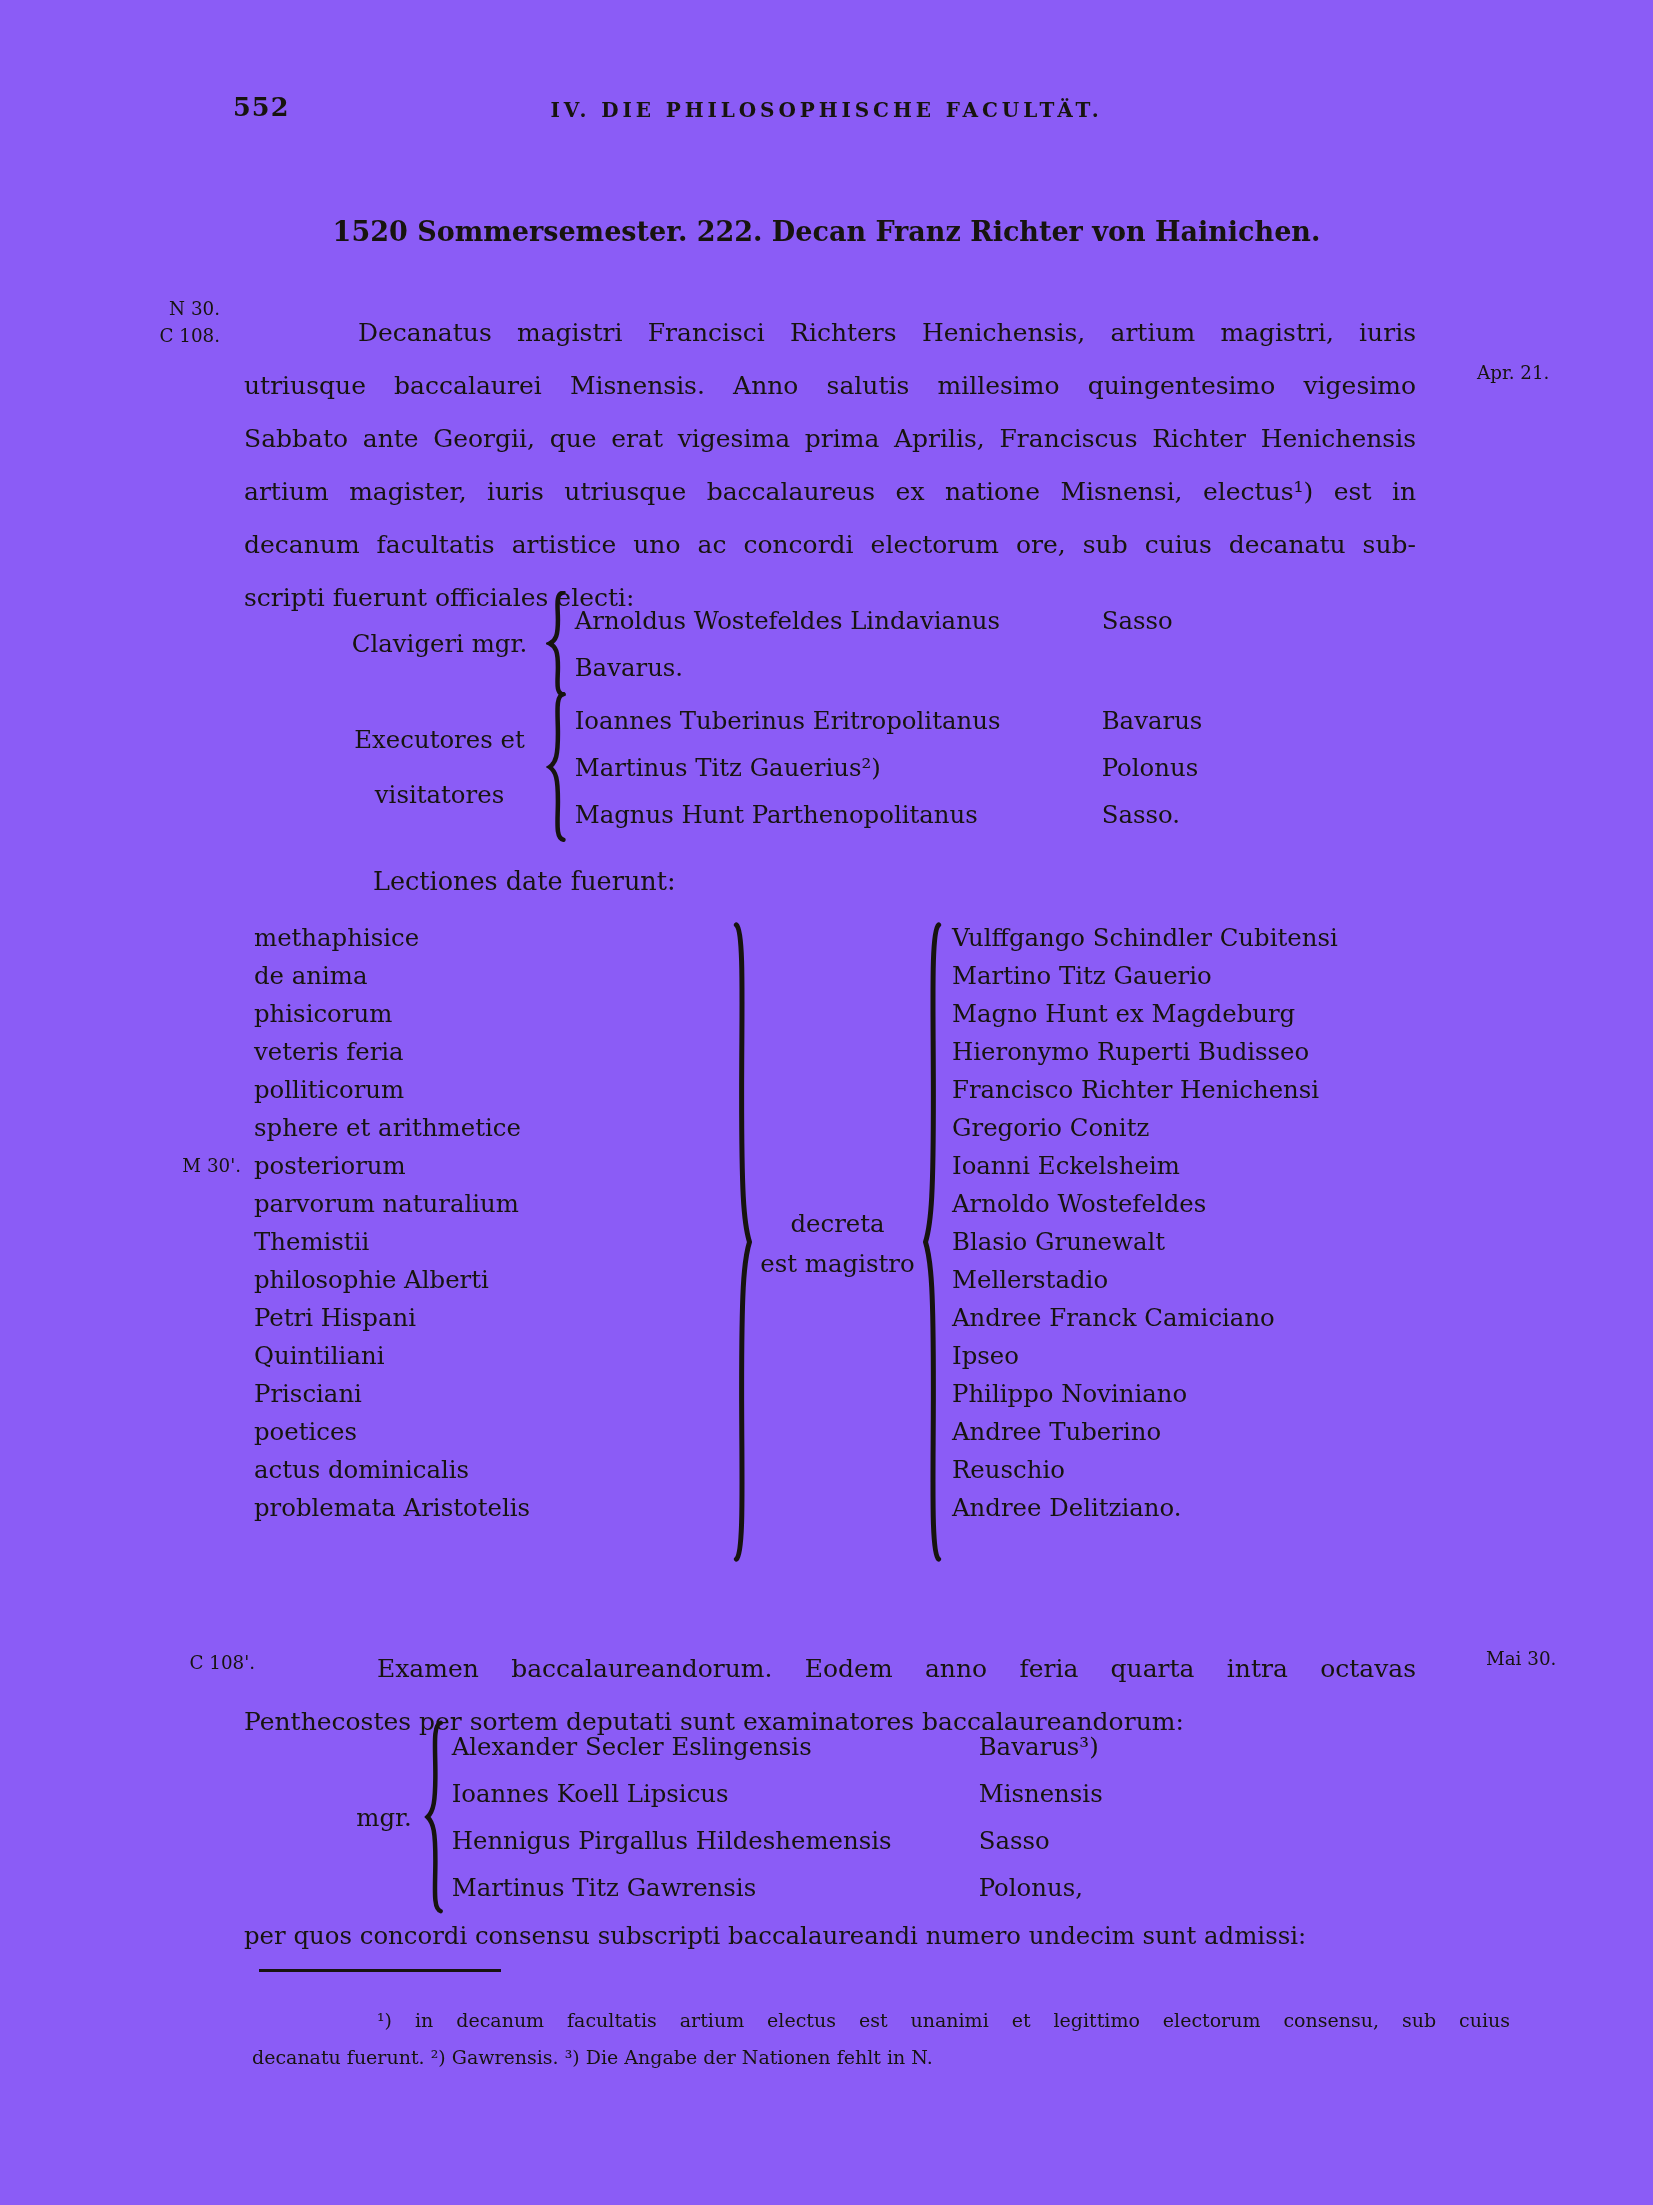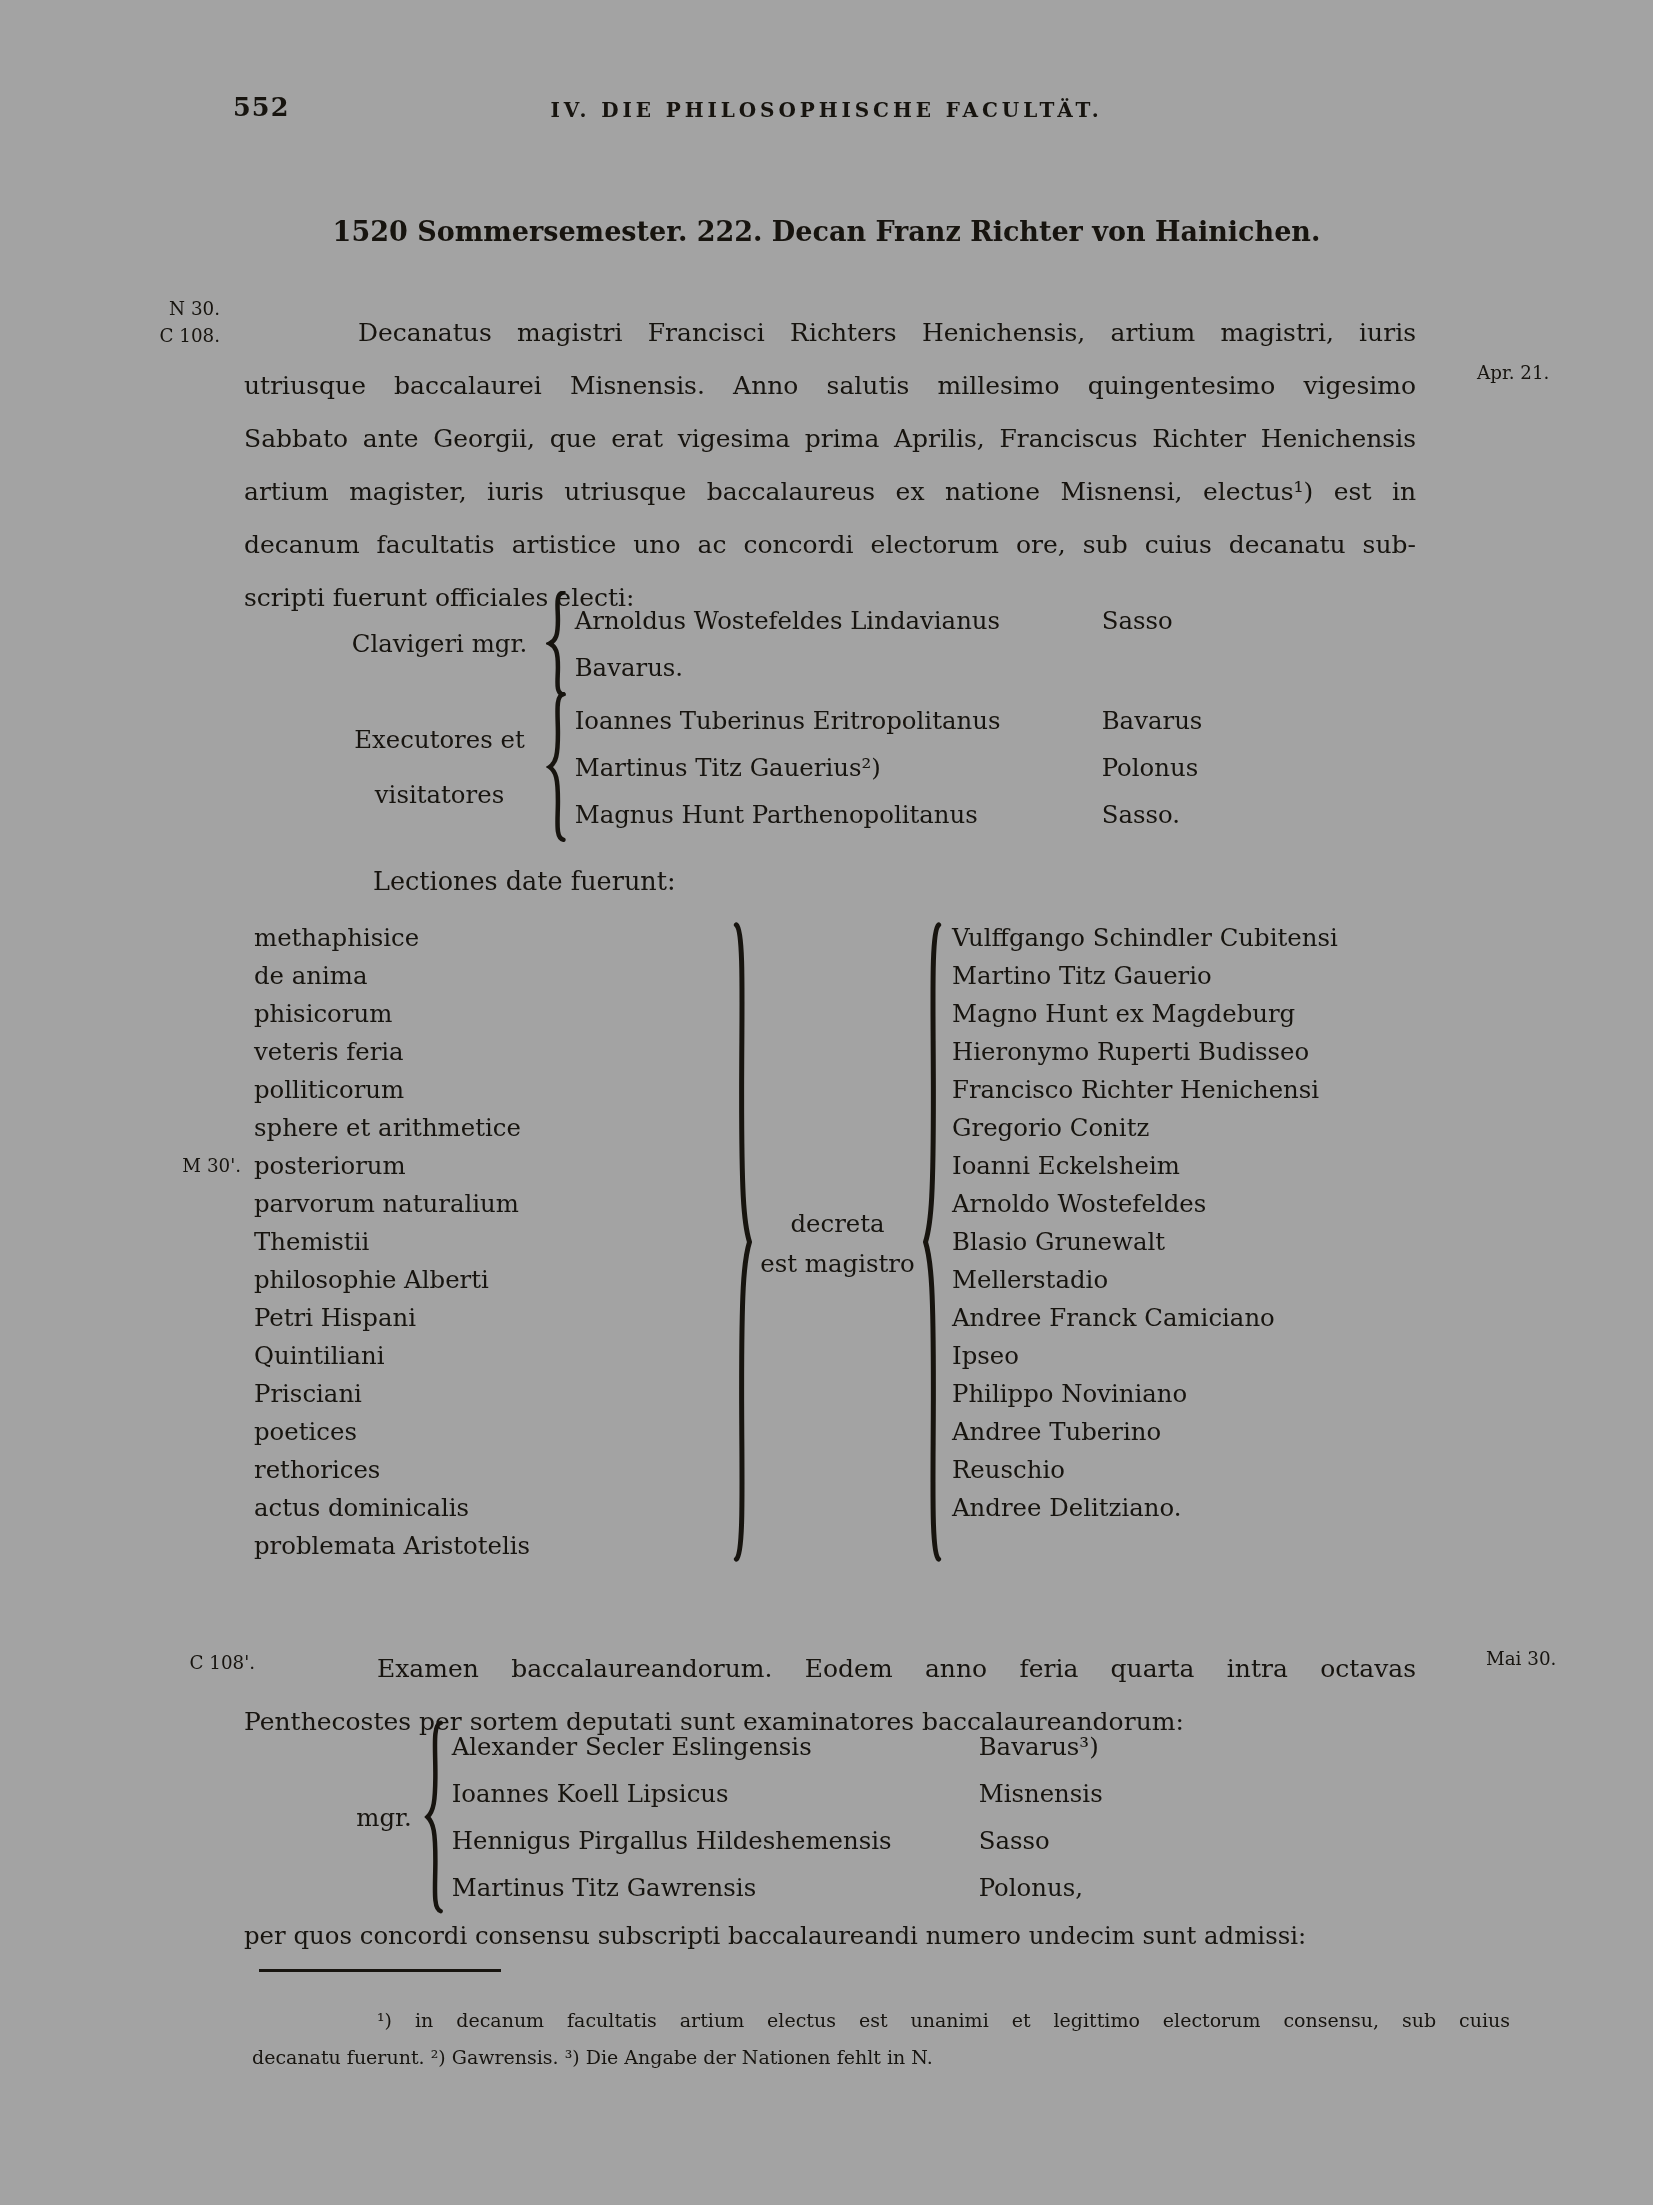--- a/index.html
+++ b/index.html
@@ -1,19 +1,19 @@
 <!DOCTYPE html>
 <html style="font-size:9px"><head>
 <meta charset="utf-8">
 <style>
   html,body{margin:0;padding:0;background:#e8e6e0;}
   .page{
     position:relative;
     width:1653px;height:2205px;
-    background:#a3a3a3;
+    background:#8b5cf6;
     color:#17140f;
     font-family:"DejaVu Serif", serif;
     overflow:hidden;
   }
   .abs{position:absolute;}
   
   .page-number{left:233px;top:92px;font-size:25.5px;font-weight:700;letter-spacing:1.1px;}
   .running-header{left:0;right:0;top:98px;text-align:center;font-size:20px;font-weight:700;letter-spacing:3.9px;}
   .section-heading{left:0;right:0;top:216px;text-align:center;font-size:27px;font-weight:700;}
   
@@ -126,21 +126,20 @@
       <div>polliticorum</div>
       <div>sphere et arithmetice</div>
       <div>posteriorum</div>
       <div>parvorum naturalium</div>
       <div>Themistii</div>
       <div>philosophie Alberti</div>
       <div>Petri Hispani</div>
       <div>Quintiliani</div>
       <div>Prisciani</div>
       <div>poetices</div>
-      <div>rethorices</div>
       <div>actus dominicalis</div>
       <div>problemata Aristotelis</div>
     </div>
     <svg class="brace bracesvg" width="21" height="654" viewBox="0 0 24 200" preserveAspectRatio="none" style="margin-top:-4.4px;">
       <path d="M5,3 C14,5 11,28 11,55 C11,84 13,94 20,100 C13,106 11,116 11,145 C11,172 14,195 5,197" fill="none" stroke="#17140f" stroke-width="5" vector-effect="non-scaling-stroke" stroke-linecap="round"></path>
     </svg>
     <div class="lect-mid">
       <div>decreta</div>
       <div>est magistro</div>
     </div>

